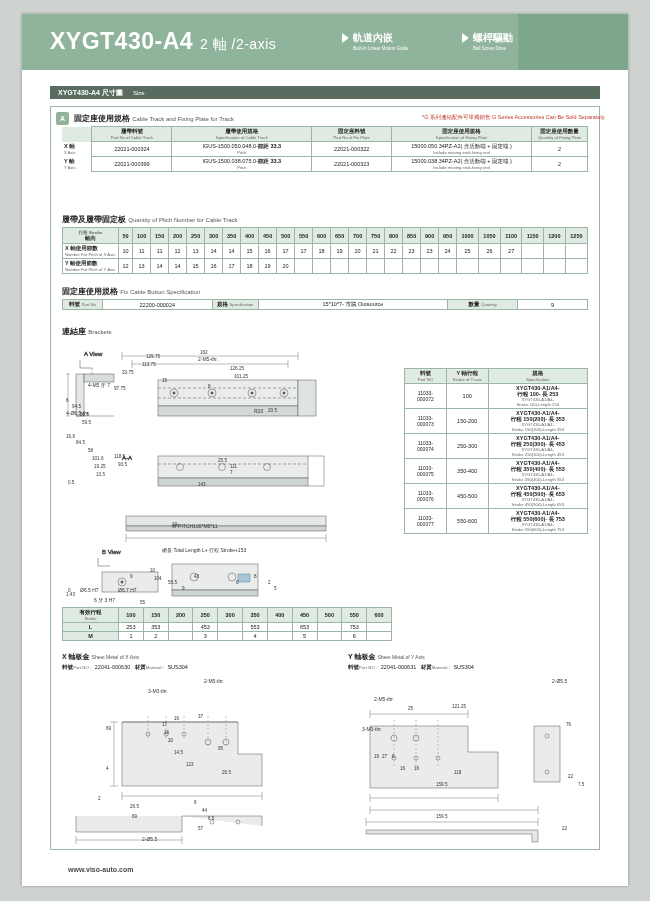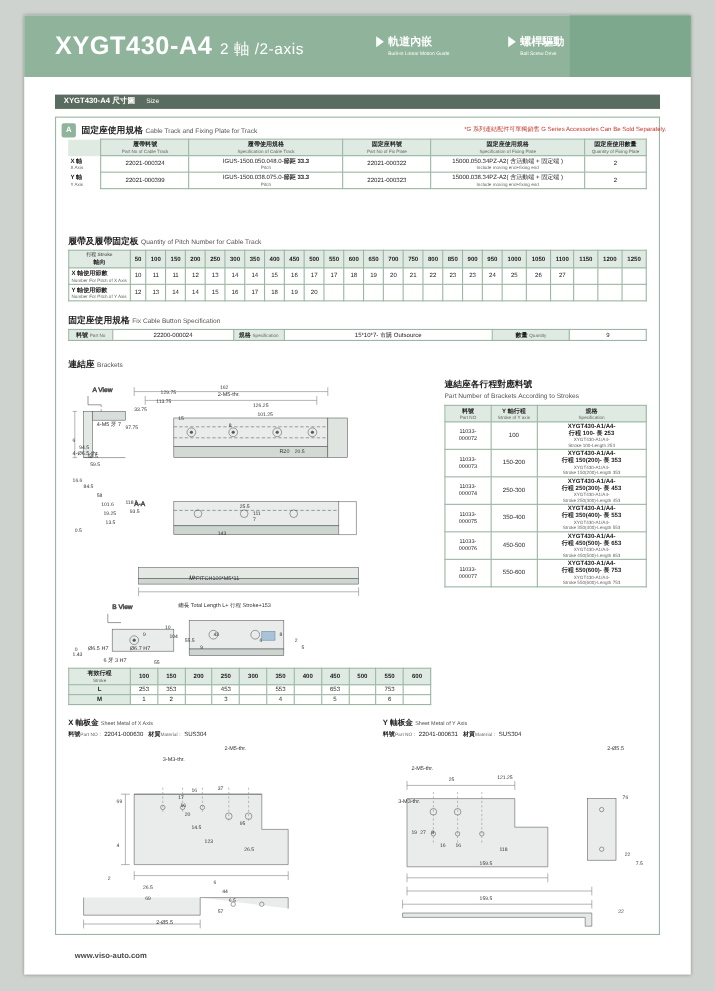--- a/index.html
+++ b/index.html
@@ -372,24 +372,20 @@
       <div class="dim" style="left: 118px; top: 586px;">55</div>
       <div class="dim" style="left: 120px; top: 594px;">2</div>
       <div class="dim" style="left: 108px; top: 560px;">9</div>
       <div class="dim" style="left: 172px; top: 560px;">43</div>
       <div class="dim" style="left: 214px; top: 566px;">6</div>
       <div class="dim" style="left: 232px; top: 560px;">8</div>
       <div class="dim" style="left: 246px; top: 566px;">2</div>
       <div class="dim" style="left: 252px; top: 572px;">5</div>
     </div>
 
-  <div class="sechead" style="left:382px; top:330px;">
-    <span>連結座各行程對應料號</span><br>
-    <span class="en">Part Number of Brackets According to Strokes</span>
-  </div>
   <table class="t" style="position:absolute; left:382px; top:354px; width:184px;">
     <tbody>
         <tr>
       <td class="th" style="width:42px;"><span>料號</span><span class="sub">Part NO</span></td>
       <td class="th" style="width:42px;"><span>Y 軸行程</span><span class="sub">Stroke of Y axis</span></td>
       <td class="th" style="width:100px;"><span>規格</span><span class="sub">Specification</span></td>
     </tr>
     </tbody>
       <tbody id="stroke-body">
         <tr>

